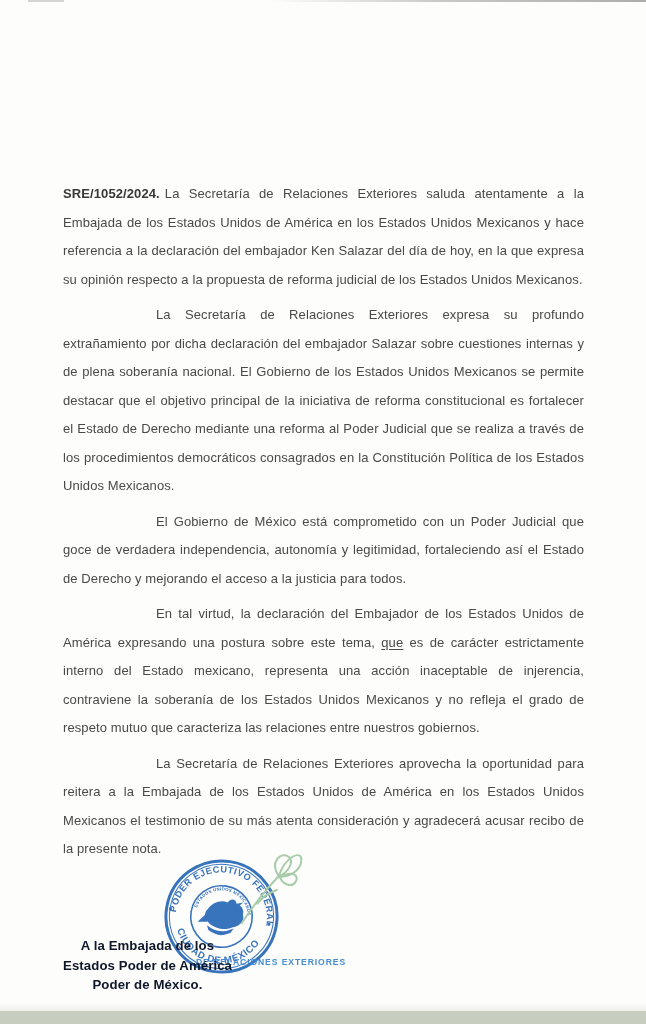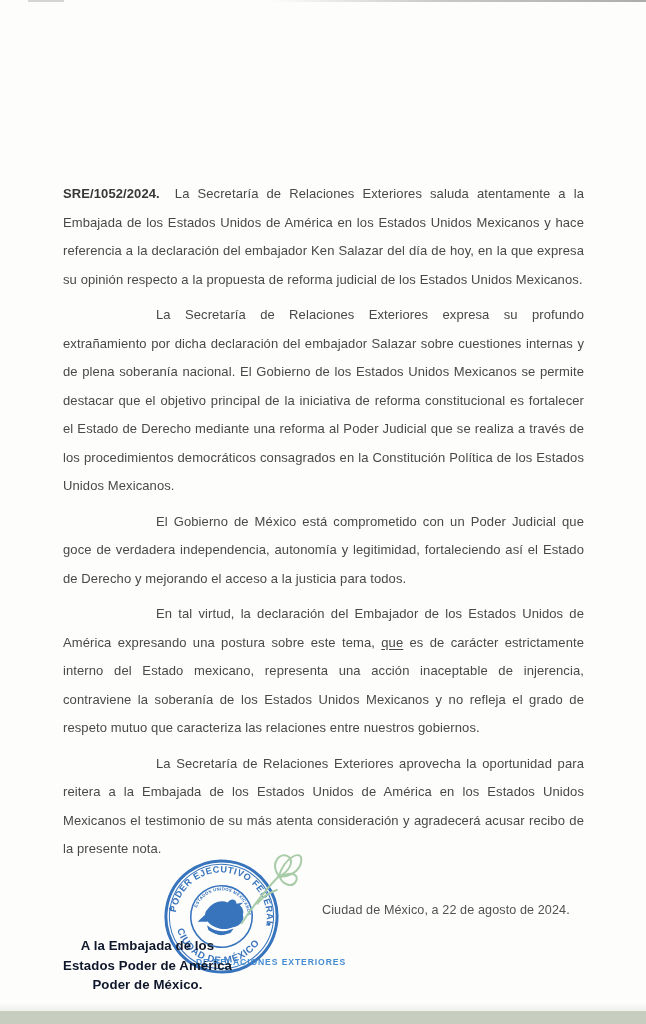--- a/index.html
+++ b/index.html
@@ -24,21 +24,21 @@
   }
   
   .body-text{
     position:absolute;left:63px;right:62px;top:180px;
     font-size:13px;line-height:28.5px;
     text-align:justify;
     letter-spacing:.1px;
   }
   .para{margin:0 0 7px 0;}
   .para.indent{text-indent:93px;}
-  .ref{font-weight:bold;color:#383838;padding-right:15px;}
+  .ref{font-weight:bold;color:#383838;padding-right:5px;}
   .uline{text-decoration:underline;text-underline-offset:2px;}
   
   .dateline{
     position:absolute;left:322px;top:903px;
     font-size:12.6px;color:#525252;letter-spacing:.1px;
     white-space:nowrap;
   }
   
   .addressee{
     position:absolute;left:63px;top:936px;z-index:3;
@@ -130,21 +130,20 @@
   <svg class="doodle" viewBox="0 0 90 90">
     <path d="M14,80 C26,62 40,44 52,32"></path>
     <path d="M52,32 C42,18 54,6 62,12 C68,17 62,28 52,32"></path>
     <path d="M52,32 C58,12 76,4 75,16 C74,27 62,33 53,32"></path>
     <path d="M53,33 C64,26 74,30 69,38 C65,44 56,40 53,33"></path>
     <path d="M30,60 C36,52 44,48 50,46"></path>
   </svg>
 
   <div class="stamp-line">DE RELACIONES EXTERIORES</div>
 
-  <div class="dateline">Ciudad de México, a 22 de agosto de 2024.</div>
 
   <div class="addressee">
     <div>A la Embajada de los</div>
     <div>Estados Poder de América</div>
     <div>Poder de México.</div>
   </div>
 
   <div class="strip-light"></div>
   <div class="strip"></div>
 

